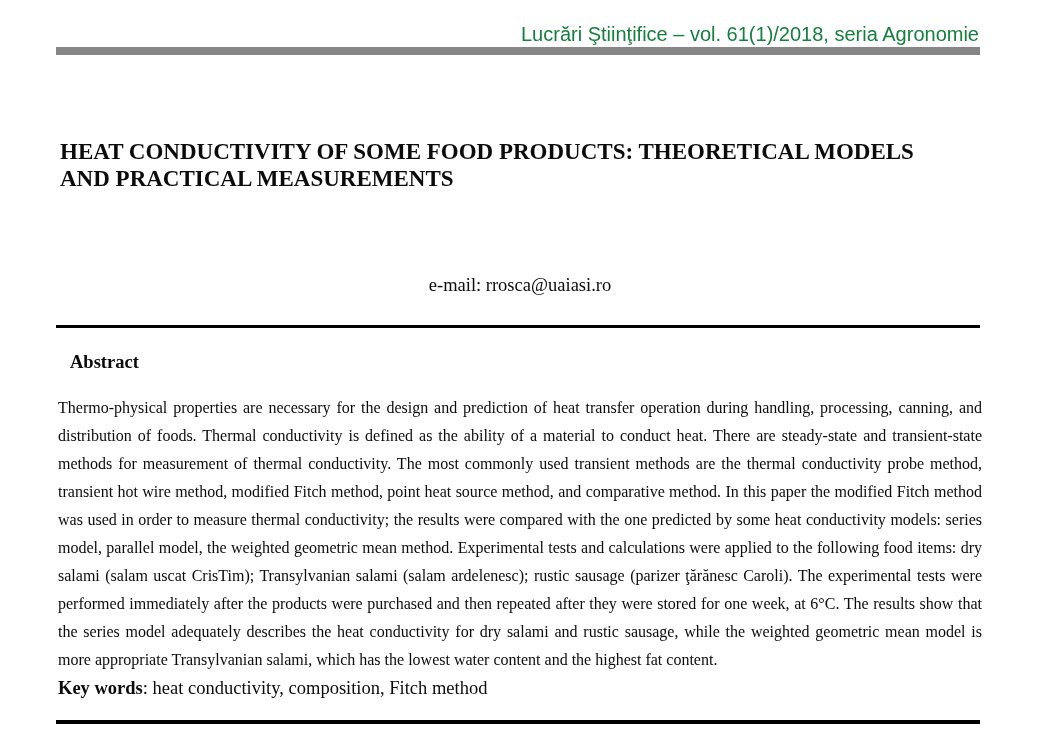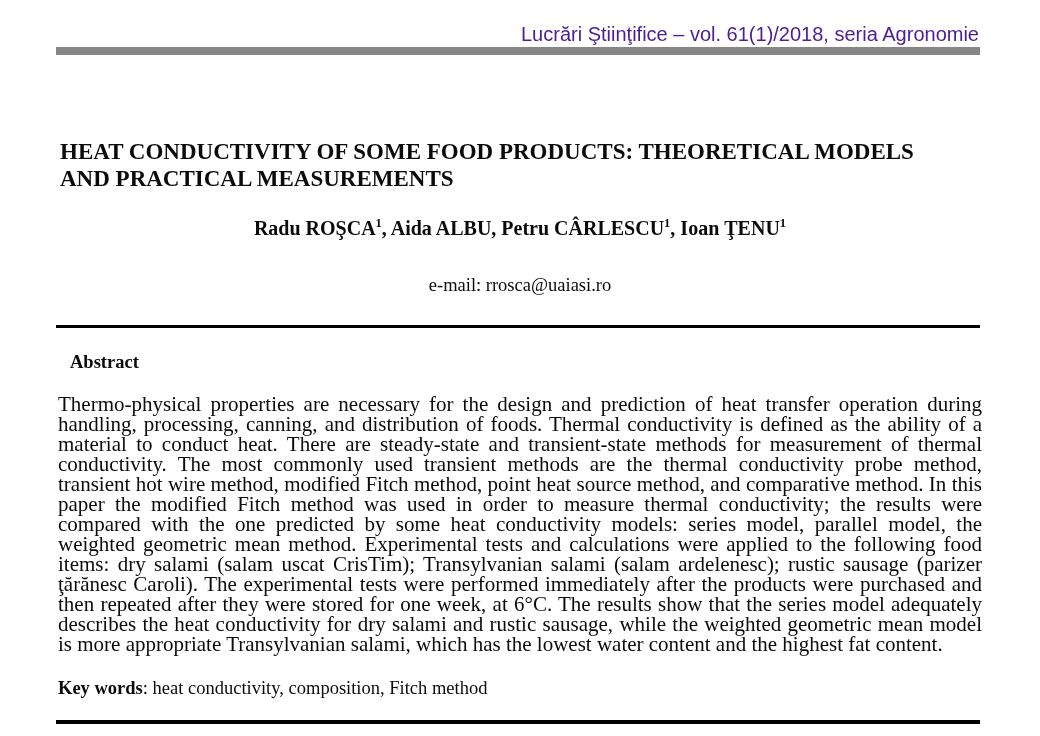--- a/index.html
+++ b/index.html
@@ -15,21 +15,21 @@
     font-family: "Liberation Serif", serif;
     color: #0b0b0b;
     overflow: hidden;
   }
   .journal-header {
     position: absolute;
     top: 23px;
     right: 61px;
     font-family: "Liberation Sans", sans-serif;
     font-size: 20px;
-    color: #4c1d95;
+    color: #15803d;
     white-space: nowrap;
   }
   .gray-bar {
     position: absolute;
     left: 56px;
     top: 47px;
     width: 924px;
     height: 8px;
     background: #868686;
   }
@@ -84,22 +84,22 @@
     top: 352px;
     font-weight: bold;
     font-size: 18.5px;
     margin-left: 12px;
   }
   .abstract-body {
     position: absolute;
     left: 58px;
     top: 394px;
     width: 924px;
-    font-size: 21px;
-    line-height: 20px;
+    font-size: 16px;
+    line-height: 28px;
     text-align: justify;
     text-justify: inter-word;
   }
   .keywords-line {
     position: absolute;
     left: 58px;
     top: 678px;
     width: 924px;
     font-size: 18.5px;
   }
@@ -111,23 +111,20 @@
 <div class="page">
 
   <div class="journal-header">Lucrări Ştiinţifice – vol. 61(1)/2018, seria Agronomie</div>
 
   <div class="gray-bar"></div>
 
   <div class="title-wrap">
     <span class="title-inner">HEAT CONDUCTIVITY OF SOME FOOD PRODUCTS: THEORETICAL MODELS AND PRACTICAL MEASUREMENTS</span>
   </div>
 
-  <div class="authors">
-    <span>Radu ROŞCA</span><sup>1</sup><span>, Aida ALBU, Petru CÂRLESCU</span><sup>1</sup><span>, Ioan ŢENU</span><sup>1</sup>
-  </div>
 
   <div class="email-line">e-mail: rrosca@uaiasi.ro</div>
 
   <div class="rule rule-top"></div>
 
   <div class="abstract-heading">Abstract</div>
 
   <div class="abstract-body">Thermo-physical properties are necessary for the design and prediction of heat transfer operation during handling, processing, canning, and distribution of foods. Thermal conductivity is defined as the ability of a material to conduct heat. There are steady-state and transient-state methods for measurement of thermal conductivity. The most commonly used transient methods are the thermal conductivity probe method, transient hot wire method, modified Fitch method, point heat source method, and comparative method. In this paper the modified Fitch method was used in order to measure thermal conductivity; the results were compared with the one predicted by some heat conductivity models: series model, parallel model, the weighted geometric mean method. Experimental tests and calculations were applied to the following food items: dry salami (salam uscat CrisTim); Transylvanian salami (salam ardelenesc); rustic sausage (parizer ţărănesc Caroli). The experimental tests were performed immediately after the products were purchased and then repeated after they were stored for one week, at 6°C. The results show that the series model adequately describes the heat conductivity for dry salami and rustic sausage, while the weighted geometric mean model is more appropriate Transylvanian salami, which has the lowest water content and the highest fat content.</div>
 
   <div class="keywords-line">

